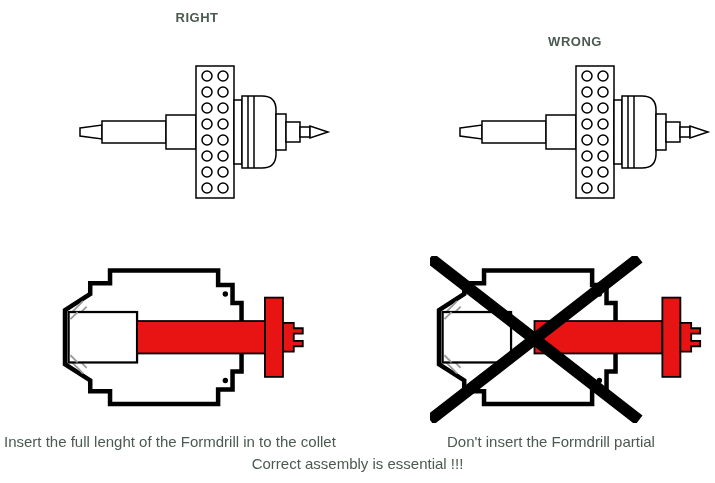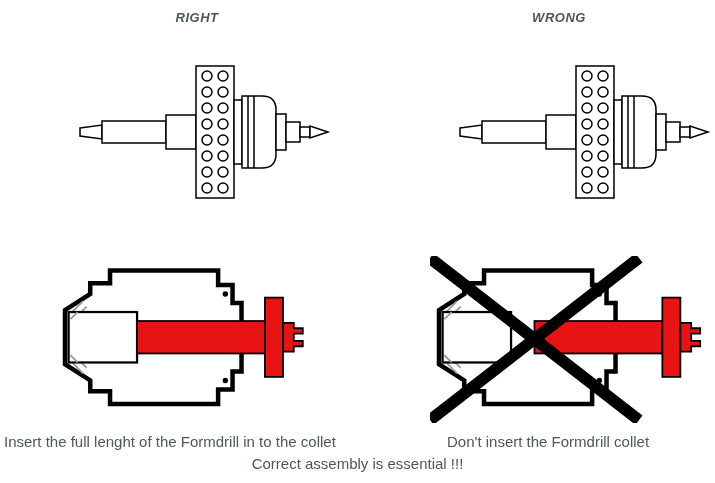--- a/index.html
+++ b/index.html
@@ -18,24 +18,23 @@
   .defs { position: absolute; width: 0; height: 0; }
   .col-label {
     position: absolute;
     top: 10px;
     width: 110px;
     text-align: center;
     font-size: 13px;
     font-weight: bold;
     letter-spacing: 0.5px;
     color: var(--text);
-    font-style: italic;
   }
   .col-label.right { left: 142px; }
-  .col-label.wrong { left: 504px; }
+  .col-label.wrong { left: 520px; margin-top: 24px; }
   .drawing { position: absolute; }
   .spindle-right { left: 76px;  top: 62px;  width: 270px; height: 150px; }
   .spindle-wrong { left: 456px; top: 62px;  width: 270px; height: 150px; }
   .chuck-right   { left: 56px;  top: 256px; width: 272px; height: 167px; }
   .chuck-wrong   { left: 430px; top: 256px; width: 272px; height: 167px; }
   .caption {
     position: absolute;
     top: 433px;
     text-align: left;
     font-size: 15px;
@@ -145,17 +144,17 @@
   <svg class="drawing chuck-wrong" viewBox="0 0 302 185">
     <use href="#chuck"></use>
     <use href="#drill" x="116"></use>
     <g class="xmark">
       <line x1="0" y1="2" x2="232" y2="182"></line>
       <line x1="232" y1="2" x2="0" y2="182"></line>
     </g>
   </svg>
 
   <div class="caption right">Insert the full lenght of the Formdrill in to the collet</div>
-  <div class="caption wrong">Don't insert the Formdrill collet</div>
+  <div class="caption wrong">Don't insert the Formdrill partial</div>
 
   <div class="footer-note">Correct assembly is essential !!!</div>
 
 </div>
 
 </body></html>

